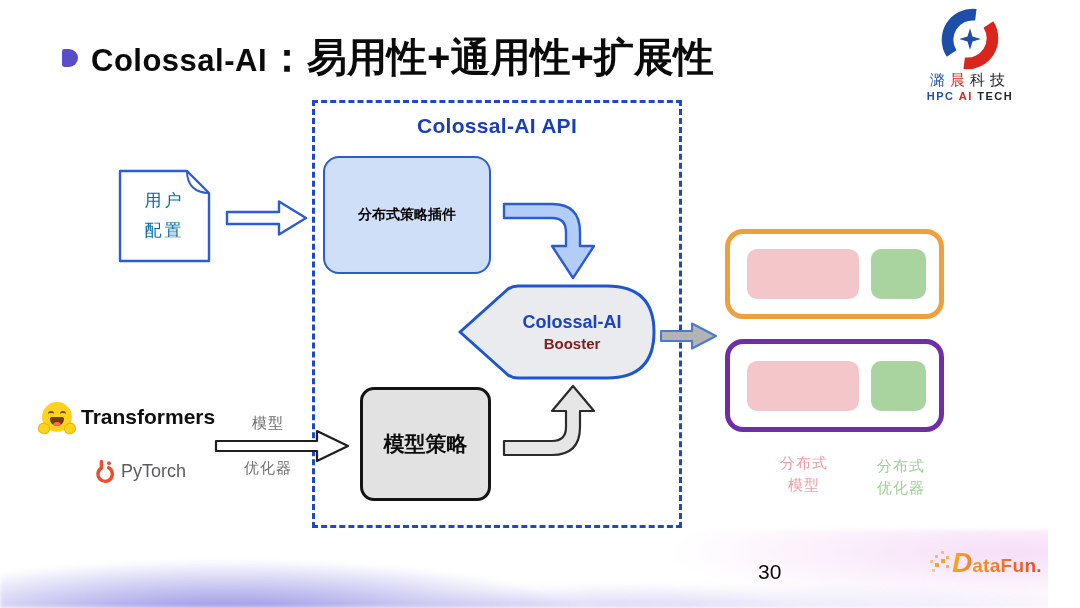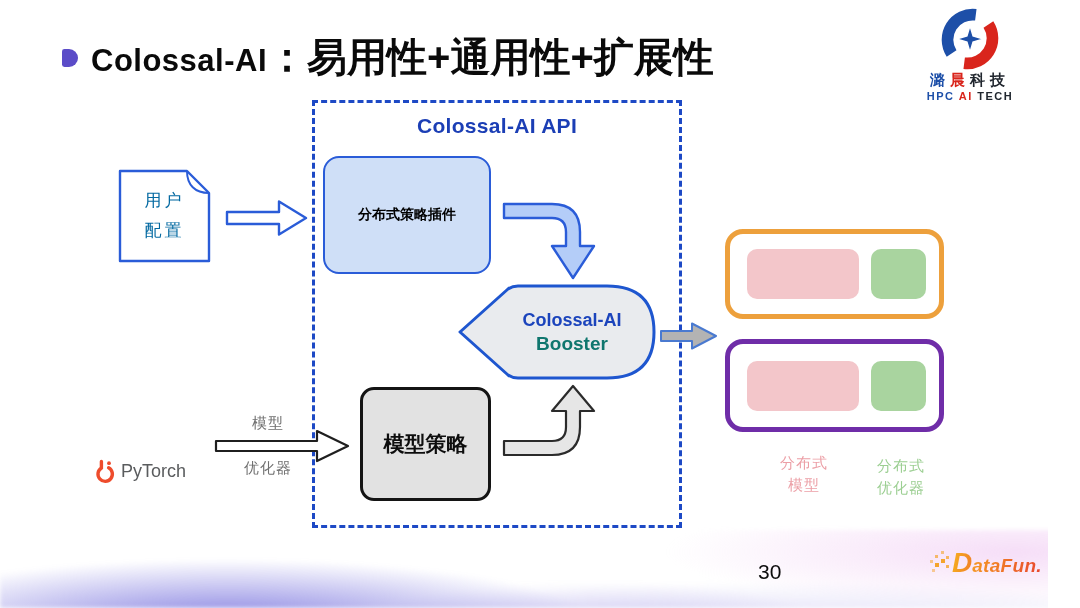--- a/index.html
+++ b/index.html
@@ -9,41 +9,41 @@
   
   .title-row{position:absolute;left:62px;top:30px;display:flex;align-items:center;gap:13px;}
   .bullet{width:16px;height:18px;background:#5b4cc8;border-radius:3px 11px 11px 3px;flex:0 0 auto;}
   .title-text{display:flex;align-items:baseline;white-space:nowrap;}
   .t-latin{font-size:31px;font-weight:800;color:#0a0a0a;letter-spacing:.5px;}
   .t-cjk{font-family:Liberation Sans, sans-serif;font-size:40px;font-weight:700;color:#0a0a0a;}
 
   
   .hpc-logo{position:absolute;left:905px;top:8px;width:130px;text-align:center;line-height:1;}
   .hpc-logo svg{display:block;margin:0 auto;}
-  .hpc-cn{margin-top:3px;font-weight:700;font-size:15px;letter-spacing:5px;font-family:"Liberation Serif",serif;}
+  .hpc-cn{margin-top:3px;font-weight:400;font-size:15px;letter-spacing:5px;font-family:"Liberation Serif",serif;}
   .hpc-en{margin-top:3px;font-weight:700;font-size:11px;letter-spacing:1.5px;}
   .c-blue{color:#1d4fa8;} .c-red{color:#d9251c;} .c-dark{color:#20262e;}
 
   
   .dashed-box{position:absolute;left:312px;top:100px;width:370px;height:428px;
               border:3px dashed #1d49c5;box-sizing:border-box;}
   .api-title{margin-top:11px;text-align:center;font-size:21px;font-weight:800;color:#1b3eb5;letter-spacing:.3px;}
 
   
   .plugin-box{position:absolute;left:323px;top:156px;width:168px;height:118px;box-sizing:border-box;
               background:#cfdff7;border:2.5px solid #2a5cd8;border-radius:16px;
               display:flex;align-items:center;justify-content:center;}
   .plugin-box span{font-family:"Liberation Serif","DejaVu Serif",serif;font-size:14px;font-weight:600;color:#000000;}
 
   .booster{position:absolute;left:457px;top:284px;width:200px;height:96px;}
   .booster svg{position:absolute;inset:0;}
   .booster-text{position:absolute;inset:0;padding-left:30px;display:flex;flex-direction:column;
                 align-items:center;justify-content:center;gap:2px;}
   .booster-l1{font-size:18px;font-weight:800;color:#1b44bc;}
-  .booster-l2{font-size:19px;font-weight:800;color:#0f766e;}
+  .booster-l2{font-size:15px;font-weight:800;color:#7f1d1d;}
 
   .model-box{position:absolute;left:360px;top:387px;width:131px;height:114px;box-sizing:border-box;
              background:#e2e2e2;border:3px solid #141414;border-radius:14px;
              display:flex;align-items:center;justify-content:center;}
   .model-box span{font-family:"Liberation Serif","DejaVu Serif",serif;font-size:21px;font-weight:700;color:#0d0d0d;}
 
   .doc-shape{position:absolute;left:118px;top:169px;width:93px;height:94px;}
   .doc-shape svg{position:absolute;inset:0;}
   .doc-text{position:absolute;inset:0;display:flex;align-items:center;justify-content:center;text-align:center;
             font-family:"Liberation Serif","DejaVu Serif",serif;font-size:17px;color:#0369a1;
@@ -91,21 +91,21 @@
           radial-gradient(45% 95% at 94% 28%, rgba(238,195,241,.55) 0%, rgba(238,195,241,0) 72%),
           radial-gradient(30% 70% at 55% 115%, rgba(160,150,230,.35) 0%, rgba(160,150,230,0) 70%);
         filter:blur(2px);}
   .page-number{position:absolute;left:758px;top:560px;width:46px;text-align:left;font-size:21px;color:#0d0d0d;}
 
   .datafun{position:absolute;left:930px;top:549px;display:flex;align-items:baseline;}
   .df-mosaic{position:relative;width:21px;height:24px;align-self:center;margin-right:1px;}
   .df-sq{position:absolute;background:#f4a42c;}
   .df-d{font-size:28px;font-weight:800;font-style:italic;line-height:1;
         background:linear-gradient(100deg,#f7b21e,#f07c28);-webkit-background-clip:text;background-clip:text;color:transparent;}
-  .df-rest{font-size:19px;font-weight:800;font-style:italic;letter-spacing:.3px;
+  .df-rest{font-size:19px;font-weight:800;letter-spacing:.3px;
         background:linear-gradient(100deg,#f59a23,#e8452e);-webkit-background-clip:text;background-clip:text;color:transparent;}
 </style>
 </head>
 <body>
 
 <div class="slide">
 
   <div class="title-row">
     <span class="bullet"></span>
     <h1 class="title-text" style="margin:0">
@@ -166,20 +166,30 @@
   <div class="model-box">
     <span>模型策略</span>
   </div>
 
   <div class="arrow" style="left:502px;top:383px">
     <svg width="96" height="74" viewBox="0 0 96 74">
       <path d="M2,58 H50 Q64,58 64,44 V28 H50 L71,3 L92,28 H78 V44 Q78,72 50,72 H2 Z" fill="#e6e6e6" stroke="#2b2b2b" stroke-width="2.2" stroke-linejoin="round"></path>
     </svg>
   </div>
 
+  <div class="hf-row">
+    <span class="hf-emoji">
+      <span class="hf-eye l"></span>
+        <span class="hf-eye r"></span>
+      <span class="hf-mouth"></span>
+      <span class="hf-hand l"></span>
+        <span class="hf-hand r"></span>
+    </span>
+    <span class="hf-label">Transformers</span>
+  </div>
 
   <div class="pt-row">
     <svg width="22" height="27" viewBox="0 0 22 27">
       <path d="M7.4,3.5 V10 A7.2,7.2 0 1 0 14.6,9.8" fill="none" stroke="#ee4c2c" stroke-width="3.4" stroke-linecap="round"></path>
       <circle cx="15" cy="5.2" r="1.9" fill="#ee4c2c"></circle>
     </svg>
     <span class="pt-label">PyTorch</span>
   </div>
 
   <div class="io-label io-model">模型</div>

